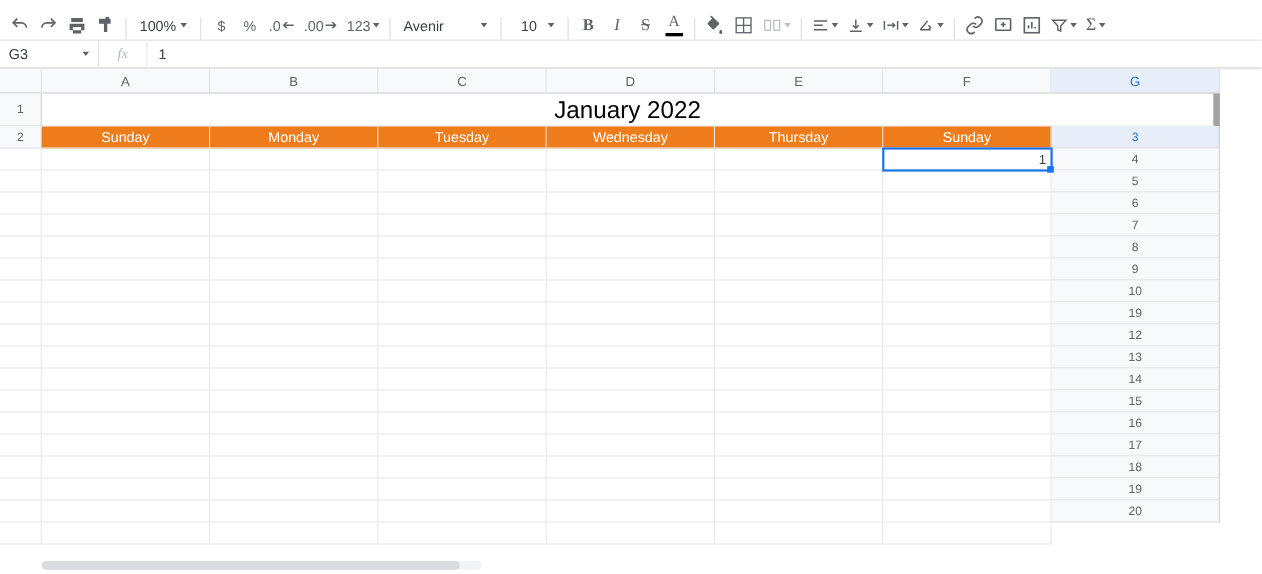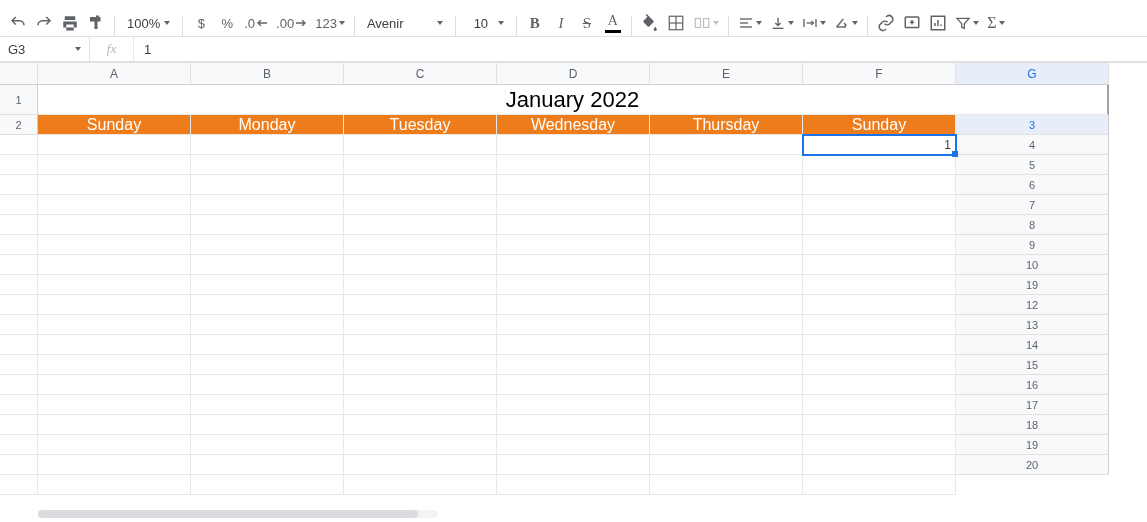--- a/index.html
+++ b/index.html
@@ -171,29 +171,29 @@
 
   .title-cell {
     grid-column: 2 / span 7;
     display:flex;
     align-items:center;
     justify-content:center;
     font-family: "Avenir","Segoe UI",Arial,sans-serif;
     font-size:22px;
     font-weight:500;
     color:#000;
-    border-right:2px solid #a3a3a3;
+    border-right:6px solid #a3a3a3;
     border-bottom:1px solid #e8e8e8;
   }
   .dow {
     background:#ef7c1a;
     color:#fff;
     justify-content:center;
     font-family: "Avenir","Segoe UI",Arial,sans-serif;
-    font-size:16px;
+    font-size:13px;
   }
   .selected-cell {
     outline: 2px solid #1a73e8;
     outline-offset:-1px;
     z-index:2;
   }
   .selected-cell::after{
     content:"";
     position:absolute;
     right:-3px; bottom:-3px;

